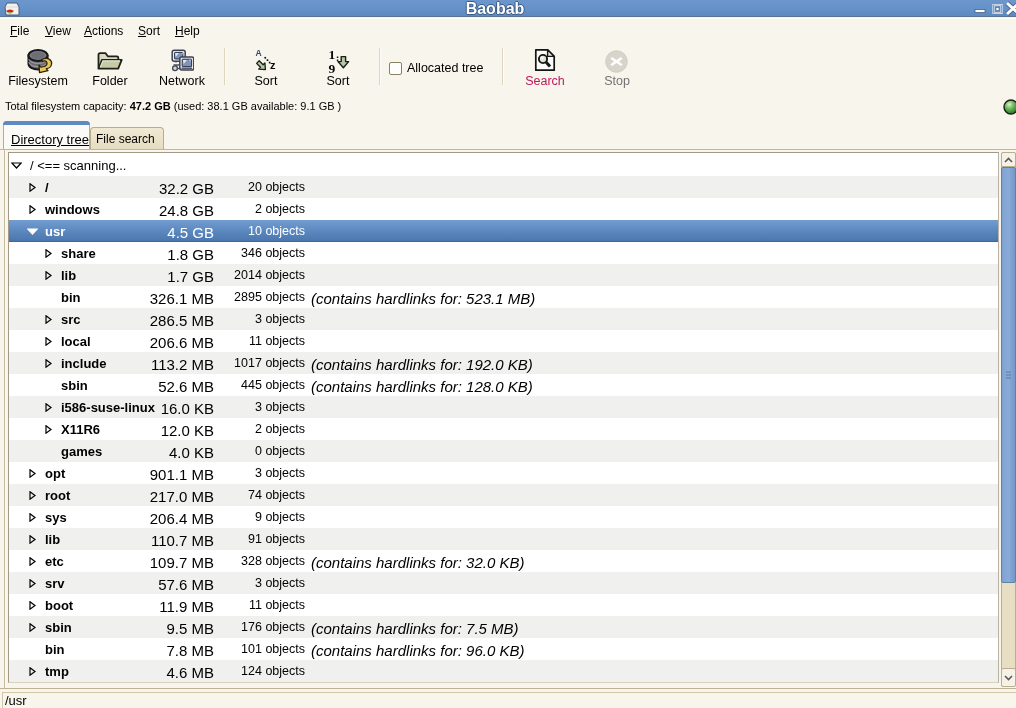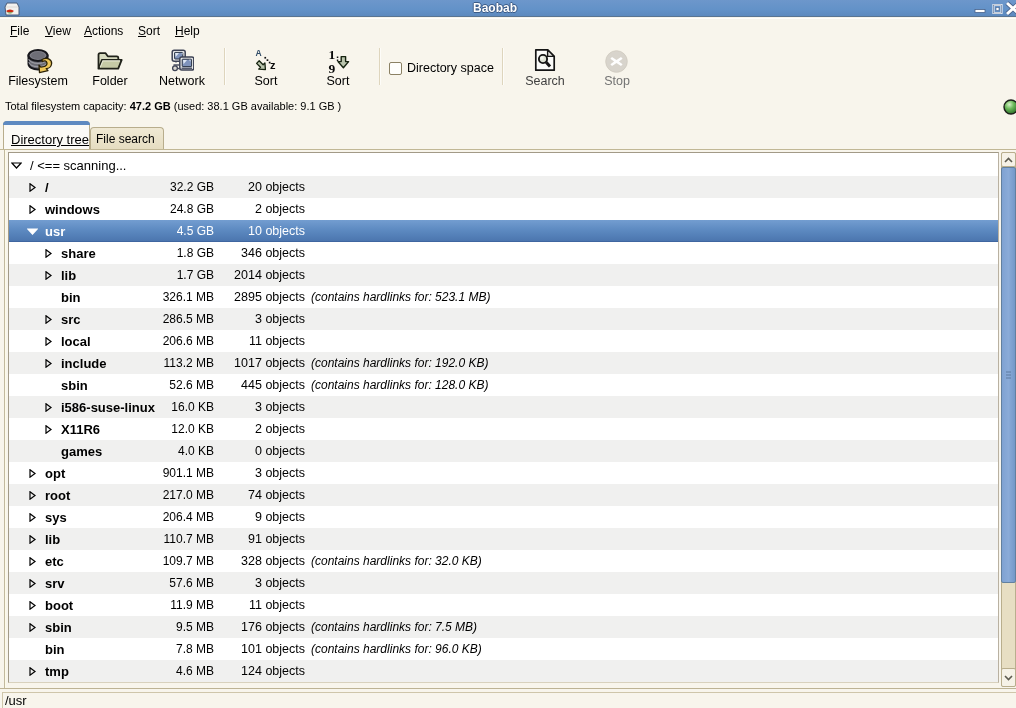--- a/index.html
+++ b/index.html
@@ -1,20 +1,20 @@
 <!DOCTYPE html>
 <html><head><meta charset="utf-8"><style>
 html,body{margin:0;padding:0;}
 body{width:1016px;height:708px;overflow:hidden;font-family:"Liberation Sans",sans-serif;}
 #win{position:absolute;left:0;top:0;width:1016px;height:708px;background:#f8f5ec;overflow:hidden;}
 #titlebar{position:absolute;left:0;top:0;width:1016px;height:17px;overflow:hidden;
   background:linear-gradient(180deg,#6d97cb 0%,#6392c8 55%,#5c88bd 100%);}
 #titlebar .tline{position:absolute;left:0;bottom:0;width:100%;height:1px;background:#5a7592;}
 #title{position:absolute;left:440px;top:1px;width:110px;text-align:center;color:#fff;
-  font-weight:bold;font-size:12px;line-height:15px;
+  font-weight:bold;font-size:16px;line-height:15px;
   text-shadow:0 1px 0 #3c5b86,1px 0 0 #3c5b86,-1px 0 0 #3c5b86,0 -1px 0 #3c5b86;}
 #menubar{position:absolute;left:0;top:18px;width:1016px;height:26px;background:#f8f5ec;border-top:1px solid #fffefb;}
 .menu{position:absolute;top:5px;font-size:12px;color:#000;}
 #toolbar{position:absolute;left:0;top:44px;width:1016px;height:51px;}
 .tbtn{position:absolute;text-align:center;font-size:12.5px;color:#000;}
 .tbtn .lbl{position:absolute;left:-45px;width:90px;top:26px;}
 .tsep{position:absolute;top:4px;height:37px;width:1px;background:#ded5bd;border-right:1px solid #fdfcf8;}
 #capline{position:absolute;left:5px;top:100px;font-size:11px;color:#000;}
 #tab1{position:absolute;left:3px;top:121px;width:87px;height:29px;background:#fbfaf6;box-sizing:border-box;
   border:1px solid #b8ad8c;border-bottom:none;border-radius:4px 4px 0 0;font-size:13px;}
@@ -29,23 +29,23 @@
 #nbbottom{position:absolute;left:0px;top:688px;width:1016px;height:1px;background:#bdb394;}
 #sbframe{position:absolute;left:2px;top:692px;width:1014px;height:16px;border-top:1px solid #cfc6aa;border-left:1px solid #cfc6aa;}
 #treeframe{position:absolute;left:8px;top:152px;width:991px;height:531px;box-sizing:border-box;
   border-top:1px solid #a29a87;border-left:1px solid #a29a87;border-right:1px solid #b9b1a1;border-bottom:1px solid #d8d1bd;background:#fff;}
 #tree{position:absolute;left:9px;top:154px;width:989px;height:528px;overflow:hidden;}
 .row{position:relative;width:100%;height:22px;font-size:13px;background:#fff;padding-left:24px;}
 .row.g{background:#f0f0ef;}
 .row.sel{background:linear-gradient(180deg,#739dd0 0%,#5d8ac1 45%,#4a74ad 100%);color:#fff;box-shadow:inset 0 -1px 0 #3f66a0;text-decoration:underline;}
 .row .nm{position:absolute;top:4px;font-weight:bold;white-space:pre;}
 .row .nm.rg{font-weight:normal;}
-.row .sz{position:absolute;top:4px;left:55px;width:150px;text-align:right;font-size:12px;}
+.row .sz{position:absolute;top:4px;left:55px;width:150px;text-align:right;font-size:15px;}
 .row .ob{position:absolute;top:4px;left:146px;width:150px;text-align:right;font-size:12.5px;}
-.row .hl{position:absolute;top:4px;left:302px;font-style:italic;font-size:12px;}
+.row .hl{position:absolute;top:4px;left:302px;font-style:italic;font-size:15px;}
 .exp{position:absolute;}
 #statusbar{position:absolute;left:5px;top:693px;font-size:13px;color:#000;}
 </style></head>
 <body>
 <div id="win">
   <div id="titlebar">
       <div class="tline"></div>
       <div id="title">Baobab</div>
       <svg width="16" height="15" viewBox="0 0 16 15" style="position:absolute;left:4px;top:2px">
 <path d="M3 1 L13 1 L15 5 L15 13 L2 13 L1 5 Z" fill="#f3f1ee" stroke="#4a5d7a" stroke-width="1"></path>
@@ -127,31 +127,31 @@
 <text x="1.6" y="10.8" font-family="Liberation Serif" font-size="13.5" font-weight="bold" fill="#0a0a0a">1</text>
 <text x="1.4" y="24.8" font-family="Liberation Serif" font-size="13.5" font-weight="bold" fill="#0a0a0a">9</text>
 <rect x="9.8" y="8.5" width="1.5" height="1.5" fill="#111"></rect>
 <rect x="9.8" y="11.5" width="1.5" height="1.5" fill="#111"></rect>
 <path d="M14.2 8.6 L18.6 8.6 L18.6 13.6 L21.6 13.6 L16.4 19.8 L11 13.6 L14.2 13.6 Z" fill="#bac5ad" stroke="#15220f" stroke-width="1.4" stroke-linejoin="round"></path>
 </svg></div>
         <div class="lbl" style="color:#000">Sort</div>
       </div>
 <div class="tsep" style="left:379px"></div>
 <div style="position:absolute;left:389px;top:18px;width:11px;height:11px;background:#fefefc;border:1px solid #8b8164;border-radius:2px"></div>
-<div style="position:absolute;left:407px;top:17px;font-size:12.5px">Directory space</div>
+<div style="position:absolute;left:407px;top:17px;font-size:12.5px">Allocated tree</div>
 <div class="tsep" style="left:502px"></div>
 <div class="tbtn" style="left:545px;top:4px;width:0">
         <div style="position:absolute;left:-11px;top:0"><svg width="22" height="24" viewBox="0 0 22 24">
 <path d="M1.8 1.8 L13.6 1.8 L20.2 8.4 L20.2 22.2 L1.8 22.2 Z" fill="#fbfbf9" stroke="#151515" stroke-width="1.7" stroke-linejoin="round"></path>
 <path d="M13.6 1.8 L13.6 8.4 L20.2 8.4 Z" fill="#e6e6e1" stroke="#151515" stroke-width="1.4" stroke-linejoin="round"></path>
 <circle cx="9" cy="11" r="4.1" fill="#dde1d4" stroke="#151515" stroke-width="1.9"></circle>
 <circle cx="8" cy="10" r="1.8" fill="#f2f4ee"></circle>
 <line x1="12.2" y1="14.2" x2="16" y2="18.6" stroke="#151515" stroke-width="3"></line>
 </svg></div>
-        <div class="lbl" style="color:#404040">Search</div>
+        <div class="lbl" style="color:#be185d">Search</div>
       </div>
 <div class="tbtn" style="left:617px;top:4px;width:0">
         <div style="position:absolute;left:-12px;top:0"><svg width="23" height="23" viewBox="0 0 23 23" style="margin-top:2px">
 <circle cx="11.5" cy="11.5" r="10.8" fill="#d8d4cc" stroke="#cfcabf" stroke-width="0.8"></circle>
 <path d="M7 7 L11.5 10.1 L16 7 L17.6 8.7 L13.9 11.5 L17.6 14.3 L16 16 L11.5 12.9 L7 16 L5.4 14.3 L9.1 11.5 L5.4 8.7 Z" fill="#fefefe"></path>
 </svg></div>
         <div class="lbl" style="color:#737373">Stop</div>
       </div>
     </div>
   <div id="capline">Total filesystem capacity: <b>47.2 GB</b> (used: 38.1 GB available: 9.1 GB )</div>

